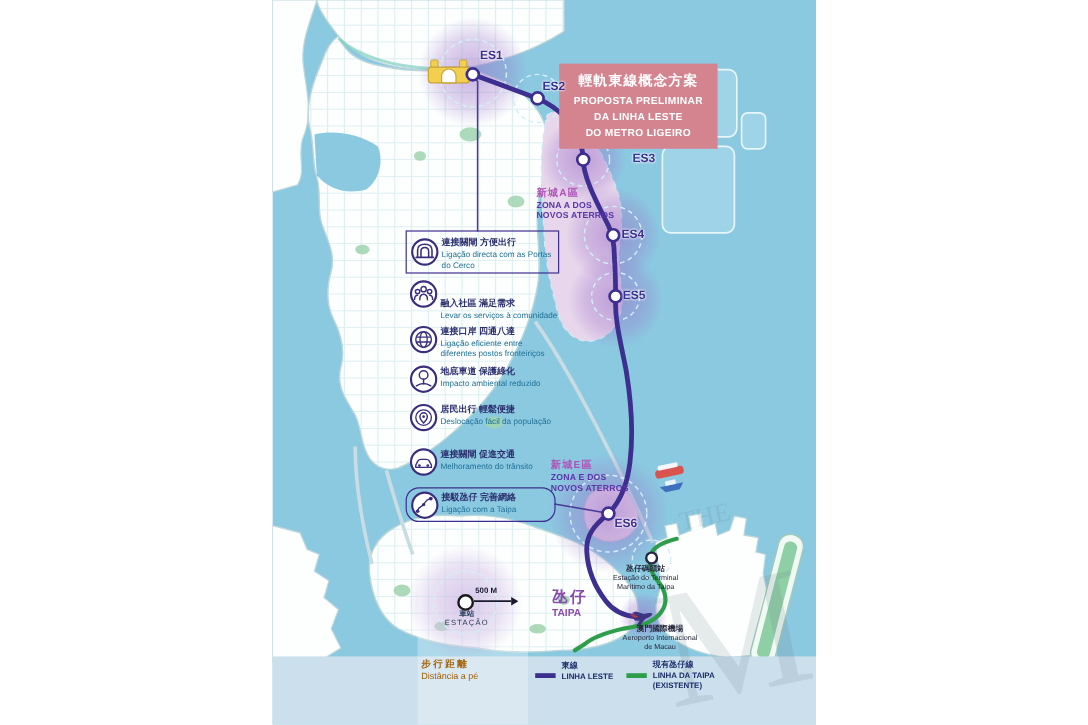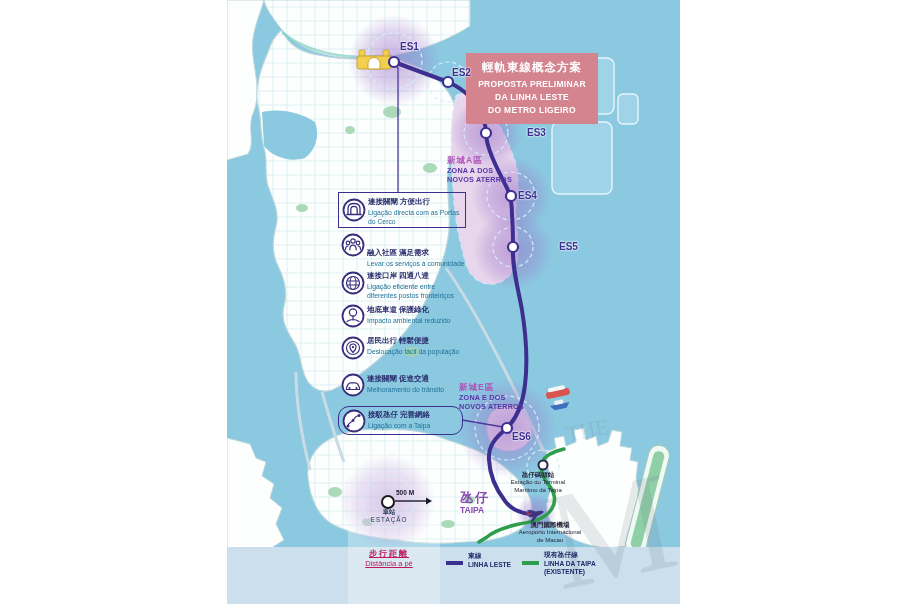--- a/index.html
+++ b/index.html
@@ -27,21 +27,21 @@
   .zone .pt{font-size:7.2px;display:block;letter-spacing:.2px;}
   .taipa-lbl{position:absolute;left:460px;top:491px;color:#8a4bb0;font-weight:bold;line-height:1.15;}
   .taipa-lbl .zh{font-size:13px;display:block;letter-spacing:2px;}
   .taipa-lbl .pt{font-size:8.5px;display:block;}
   .small-place{position:absolute;text-align:center;color:#26263a;line-height:1.25;}
   .small-place .zh{font-size:6.5px;font-weight:bold;display:block;}
   .small-place .pt{font-size:6px;display:block;}
   .scale-500{position:absolute;left:396px;top:489px;font-size:6.5px;font-weight:bold;color:#14142e;}
   .scale-sta{position:absolute;left:362px;top:508px;width:54px;text-align:center;
              color:#253a56;font-size:6.3px;line-height:1.3;}
-  .walk{position:absolute;left:351px;top:549px;width:76px;text-align:center;color:#be185d;line-height:1.3;text-decoration:underline;}
+  .walk{position:absolute;left:351px;top:549px;width:76px;text-align:left;color:#a16207;line-height:1.3;}
   .walk .zh{font-size:8px;font-weight:bold;display:block;letter-spacing:2px;}
   .walk .pt{font-size:7.5px;display:block;}
   .line-key{position:absolute;color:#1c2d6b;font-weight:bold;line-height:1.3;}
   .line-key .zh{font-size:6.8px;display:block;}
   .line-key .pt{font-size:6.6px;display:block;}
   .swatch{position:absolute;height:4px;width:17px;top:561px;}
 </style>
 </head>
 <body>
 
@@ -308,21 +308,21 @@
     <div class="txt" style="top:3px">
       <span class="zh">接駁氹仔 完善網絡</span>
       <span class="pt">Ligação com a Taipa</span>
     </div>
   </div>
 
   <div class="es" style="left:400px;top:41px;">ES1</div>
   <div class="es" style="left:452px;top:67px;">ES2</div>
   <div class="es" style="left:495px;top:127px;padding-left:32px;">ES3</div>
   <div class="es" style="left:518px;top:190px;">ES4</div>
-  <div class="es" style="left:519px;top:241px;padding-left:40px;">ES5</div>
+  <div class="es" style="left:519px;top:241px;">ES5</div>
   <div class="es" style="left:512px;top:431px;">ES6</div>
 
   <div class="zone" style="left:447px;top:155px;">
     <span class="zh">新城A區</span>
     <span class="pt">ZONA A DOS</span>
     <span class="pt">NOVOS ATERROS</span>
   </div>
   <div class="zone" style="left:459px;top:382px;">
     <span class="zh">新城E區</span>
     <span class="pt">ZONA E DOS</span>

